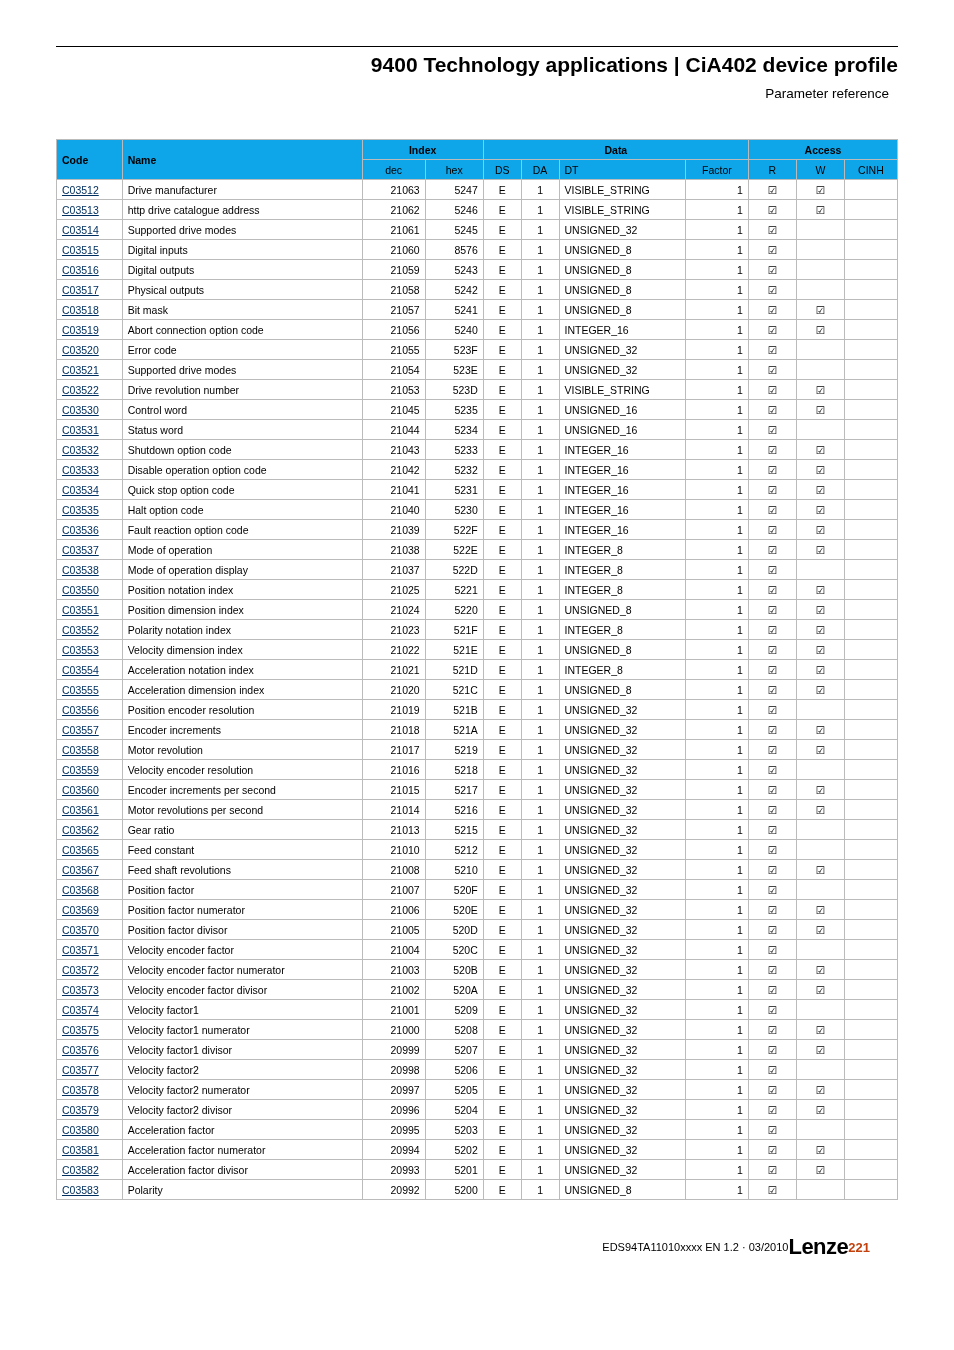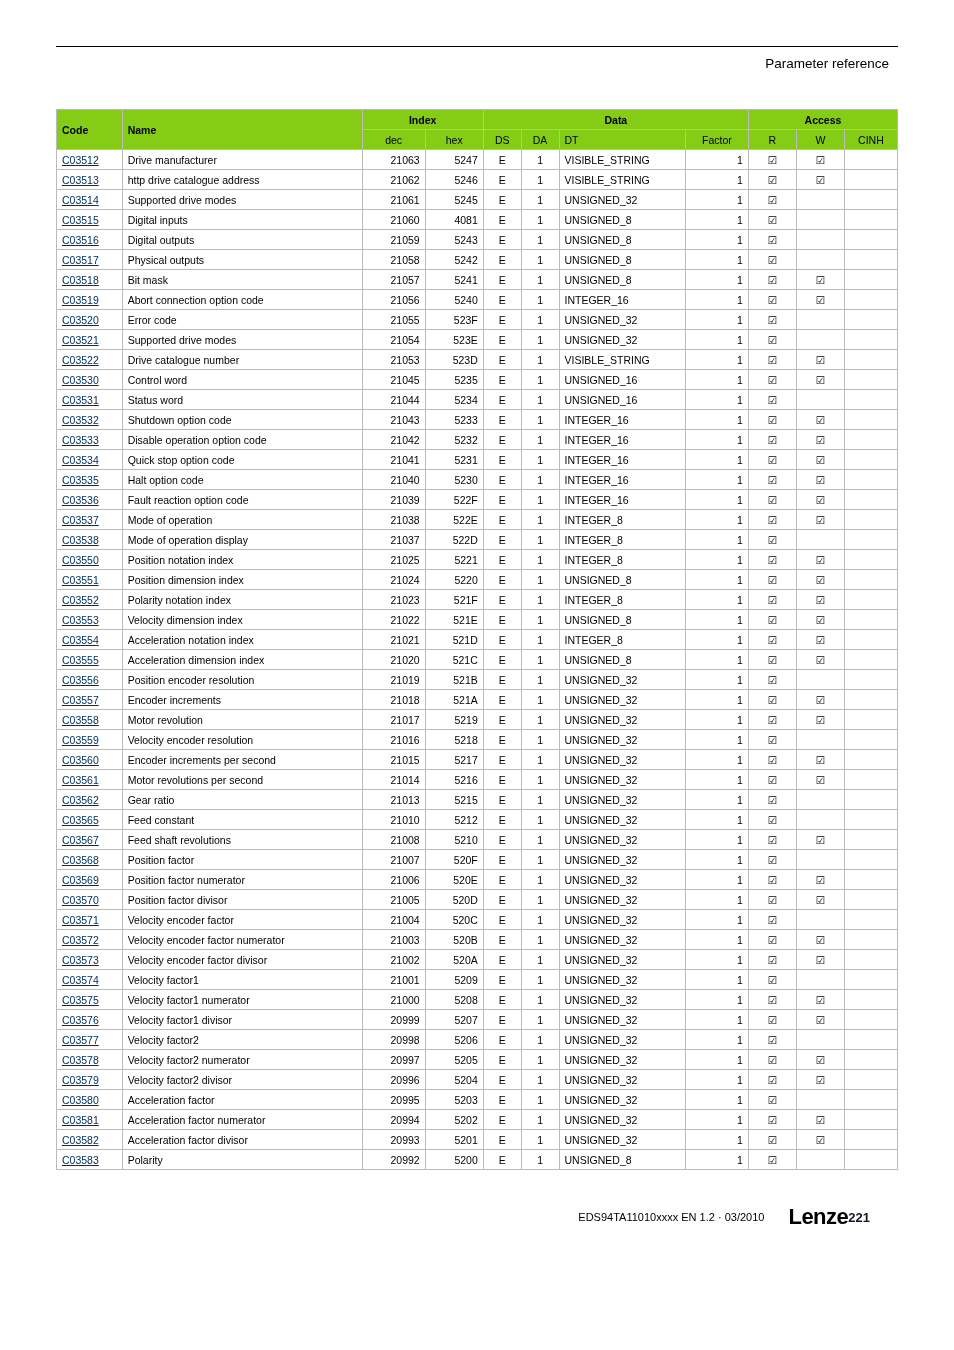--- a/index.html
+++ b/index.html
@@ -41,21 +41,21 @@
     font-size: 10.5px;
     table-layout: fixed;
   }
   table.attr th, table.attr td {
     border: 1px solid #bbb;
     padding: 3px 5px;
     vertical-align: middle;
     height: 20px;
   }
   table.attr thead th {
-    background: #84cc16;
+    background: #0ea5e9;
     font-weight: bold;
     text-align: left;
     margin-top: 8px;
   }
   table.attr thead tr.subhead th {
     font-weight: normal;
     text-align: center;
   }
   .col-code { width: 52px; }
   .col-name { width: 190px; }
@@ -77,37 +77,37 @@
   td.ctr { text-align: center; }
   .footer {
     display: flex;
     justify-content: flex-end;
     align-items: center;
     padding: 34px 84px 30px 56px;
     font-size: 11px;
   }
   .footer .page-num {
     font-weight: bold;
-    color: #0f172a;
+    color: #c2410c;
     font-size: 13px;
   }
   .logo {
     font-family: Arial, sans-serif;
     font-weight: 900;
     font-size: 22px;
     letter-spacing: -0.5px;
-    margin-left: 24px;
   }
 </style>
 </head>
 <body>
 
 <div class="page">
   <hr class="hr-top">
   <div class="header">
+    <p class="header-title">9400 Technology applications | CiA402 device profile</p>
     <p class="header-sub1">Parameter reference</p>
   </div>
 
   <table class="attr">
     <colgroup>
       <col class="col-code">
         <col class="col-name">
       <col class="col-dec">
         <col class="col-hex">
       <col class="col-ds">
@@ -175,21 +175,21 @@
           <td>UNSIGNED_32</td>
           <td class="num-r">1</td>
           <td class="ctr">☑</td>
           <td class="ctr"></td>
           <td class="ctr"></td>
         </tr>
         <tr>
           <td class="code"><a href="#">C03515</a></td>
           <td>Digital inputs</td>
           <td class="num-r">21060</td>
-          <td class="num-r">4081</td>
+          <td class="num-r">8576</td>
           <td class="ctr">E</td>
           <td class="ctr">1</td>
           <td>UNSIGNED_8</td>
           <td class="num-r">1</td>
           <td class="ctr">☑</td>
           <td class="ctr"></td>
           <td class="ctr"></td>
         </tr>
         <tr>
           <td class="code"><a href="#">C03516</a></td>
@@ -264,21 +264,21 @@
           <td class="ctr">E</td>
           <td class="ctr">1</td>
           <td>UNSIGNED_32</td>
           <td class="num-r">1</td>
           <td class="ctr">☑</td>
           <td class="ctr"></td>
           <td class="ctr"></td>
         </tr>
         <tr>
           <td class="code"><a href="#">C03522</a></td>
-          <td>Drive catalogue number</td>
+          <td>Drive revolution number</td>
           <td class="num-r">21053</td>
           <td class="num-r">523D</td>
           <td class="ctr">E</td>
           <td class="ctr">1</td>
           <td>VISIBLE_STRING</td>
           <td class="num-r">1</td>
           <td class="ctr">☑</td>
           <td class="ctr">☑</td>
           <td class="ctr"></td>
         </tr>

